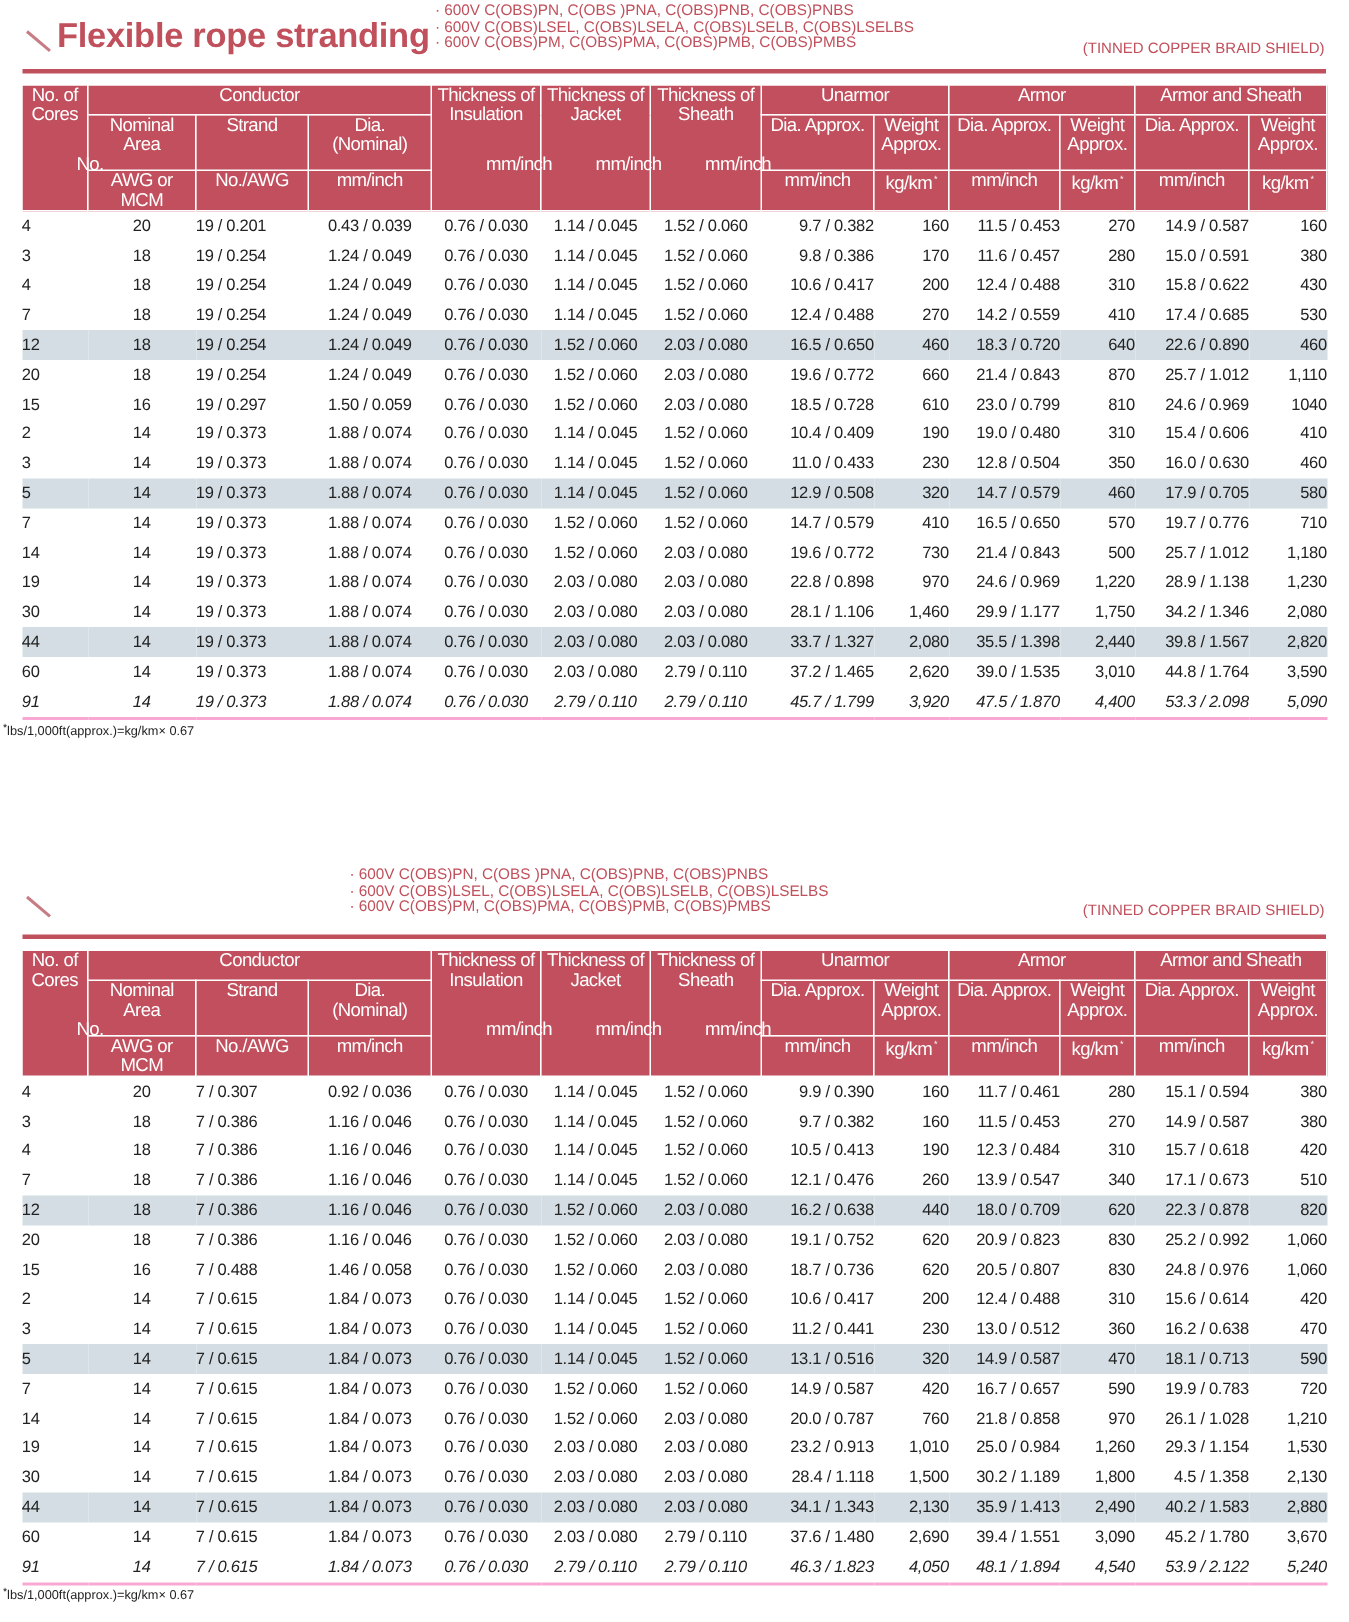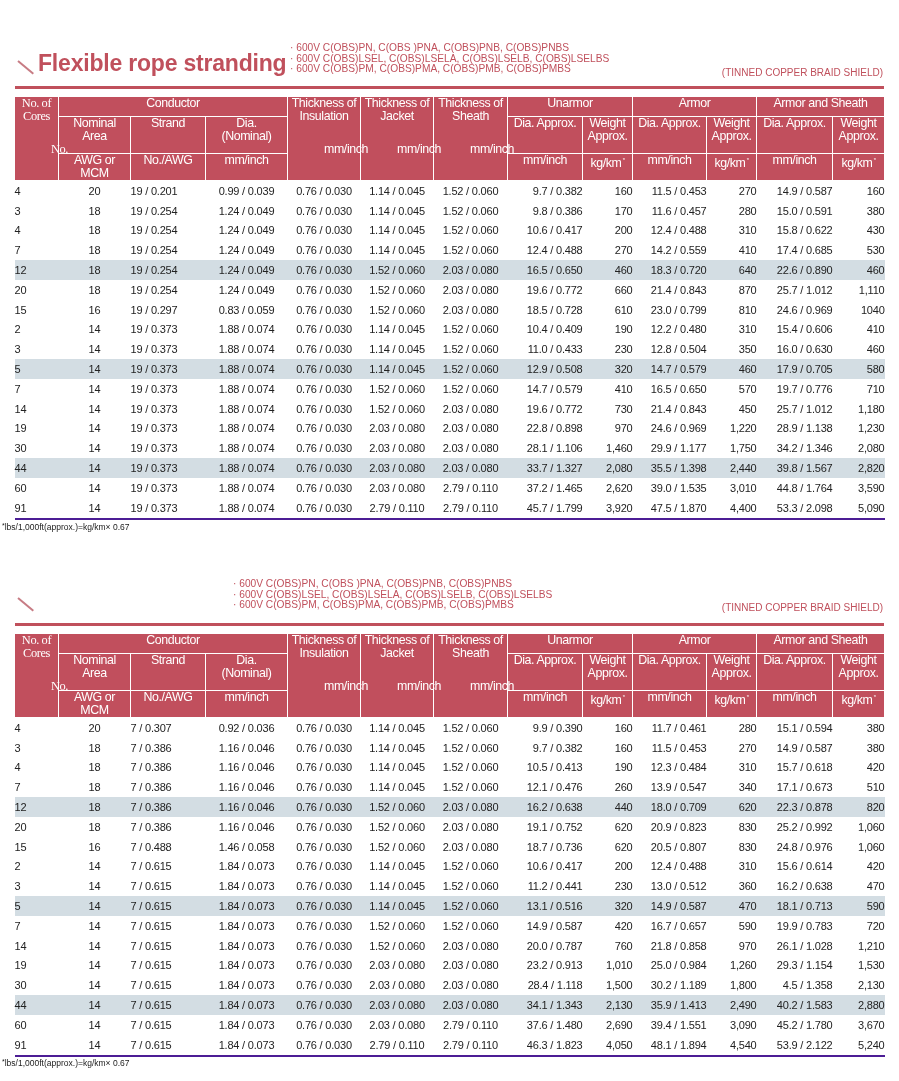--- a/index.html
+++ b/index.html
@@ -1,21 +1,21 @@
 <!DOCTYPE html>
 <html><head>
 <meta charset="utf-8">
 <style>
   html, body { margin: 0; padding: 0; background: #ffffff; }
   body {
     width: 899px; height: 1081px; position: relative; overflow: hidden;
     font-family: "Liberation Sans", sans-serif; color: #222;
   }
   .section { position: absolute; left: 0; width: 899px; }
-  .sec1 { top: 0; margin-top: 40px; }
+  .sec1 { top: 0; }
   .sec2 { top: 577px; }
 
   .title-row { position: relative; height: 48px; }
   .slash {
     position: absolute; left: 18px; top: 20px; width: 20px; height: 2px;
     background: #c77c84; transform: rotate(40deg); transform-origin: left center;
   }
   .title {
     position: absolute; left: 38px; top: 10px;
     font-size: 23px; font-weight: bold; color: #c0505c; letter-spacing: -0.2px;
@@ -44,36 +44,36 @@
   }
   table.spec th {
     background: #c14f5d; color: #fff; font-weight: normal;
     font-size: 12.4px; letter-spacing: -0.4px; line-height: 13px;
     border: 1px solid #ffffff; padding: 0; vertical-align: top; text-align: center;
   }
   th.grp { height: 19px; vertical-align: middle; }
   th.sub { height: 36px; padding-top: 3px; }
   th.unit { height: 23px; vertical-align: middle; }
   th.tall { padding-top: 3px; }
-  th.left-first { border-left: none; text-align: center; font-family: Liberation Serif, serif; }
+  th.left-first { border-left: none; text-align: center; }
   .tall .u { display: block; margin-top: 33px; padding-left: 36px; }
   .cores .u { margin-top: 33px; display: block; }
 
   table.spec td {
     font-size: 11px; color: #222; height: 19.8px; padding: 0; white-space: nowrap;
     letter-spacing: -0.2px;
   }
   table.spec tr.hl td { background: #d3dde3; }
   td.c-area { text-align: center; padding-right: 14px; }
   td.c-strand { padding-right: 4px; }
   td.c-dia { text-align: center; }
   td.c-ins, td.c-jac, td.c-sh { text-align: center; }
   td.c-ud, td.c-ad, td.c-sd { text-align: right; padding-right: 14px; }
   td.c-uw, td.c-aw, td.c-sw { text-align: right; padding-right: 8px; }
-  tbody tr:last-child td { border-bottom: 2px solid #4c1d95; }
+  tbody tr:last-child td { border-bottom: 2px solid #f9a8d4; font-style: italic; }
 
   .footnote {
     position: absolute; left: 2px; font-size: 8.5px; color: #222; white-space: nowrap;
   }
   .sec1 .footnote { top: 482px; }
   .sec2 .footnote { top: 481px; }
   .footnote .ast { font-size: 7px; vertical-align: top; }
 </style>
 </head>
 <body>
@@ -153,21 +153,21 @@
           <th class="unit"><span>kg/km</span><sup style="font-size:6px"> *</sup></th>
           <th class="unit">mm/inch</th>
           <th class="unit"><span>kg/km</span><sup style="font-size:6px"> *</sup></th>
         </tr>
       </thead>
       <tbody>
           <tr>
             <td class="c-cores">4</td>
             <td class="c-area">20</td>
             <td class="c-strand">19 / 0.201</td>
-            <td class="c-dia">0.99 / 0.039</td>
+            <td class="c-dia">0.43 / 0.039</td>
             <td class="c-ins">0.76 / 0.030</td>
             <td class="c-jac">1.14 / 0.045</td>
             <td class="c-sh">1.52 / 0.060</td>
             <td class="c-ud">9.7 / 0.382</td>
             <td class="c-uw">160</td>
             <td class="c-ad">11.5 / 0.453</td>
             <td class="c-aw">270</td>
             <td class="c-sd">14.9 / 0.587</td>
             <td class="c-sw">160</td>
           </tr>
@@ -243,42 +243,42 @@
             <td class="c-uw">660</td>
             <td class="c-ad">21.4 / 0.843</td>
             <td class="c-aw">870</td>
             <td class="c-sd">25.7 / 1.012</td>
             <td class="c-sw">1,110</td>
           </tr>
           <tr>
             <td class="c-cores">15</td>
             <td class="c-area">16</td>
             <td class="c-strand">19 / 0.297</td>
-            <td class="c-dia">0.83 / 0.059</td>
+            <td class="c-dia">1.50 / 0.059</td>
             <td class="c-ins">0.76 / 0.030</td>
             <td class="c-jac">1.52 / 0.060</td>
             <td class="c-sh">2.03 / 0.080</td>
             <td class="c-ud">18.5 / 0.728</td>
             <td class="c-uw">610</td>
             <td class="c-ad">23.0 / 0.799</td>
             <td class="c-aw">810</td>
             <td class="c-sd">24.6 / 0.969</td>
             <td class="c-sw">1040</td>
           </tr>
           <tr>
             <td class="c-cores">2</td>
             <td class="c-area">14</td>
             <td class="c-strand">19 / 0.373</td>
             <td class="c-dia">1.88 / 0.074</td>
             <td class="c-ins">0.76 / 0.030</td>
             <td class="c-jac">1.14 / 0.045</td>
             <td class="c-sh">1.52 / 0.060</td>
             <td class="c-ud">10.4 / 0.409</td>
             <td class="c-uw">190</td>
-            <td class="c-ad">12.2 / 0.480</td>
+            <td class="c-ad">19.0 / 0.480</td>
             <td class="c-aw">310</td>
             <td class="c-sd">15.4 / 0.606</td>
             <td class="c-sw">410</td>
           </tr>
           <tr>
             <td class="c-cores">3</td>
             <td class="c-area">14</td>
             <td class="c-strand">19 / 0.373</td>
             <td class="c-dia">1.88 / 0.074</td>
             <td class="c-ins">0.76 / 0.030</td>
@@ -325,21 +325,21 @@
             <td class="c-cores">14</td>
             <td class="c-area">14</td>
             <td class="c-strand">19 / 0.373</td>
             <td class="c-dia">1.88 / 0.074</td>
             <td class="c-ins">0.76 / 0.030</td>
             <td class="c-jac">1.52 / 0.060</td>
             <td class="c-sh">2.03 / 0.080</td>
             <td class="c-ud">19.6 / 0.772</td>
             <td class="c-uw">730</td>
             <td class="c-ad">21.4 / 0.843</td>
-            <td class="c-aw">450</td>
+            <td class="c-aw">500</td>
             <td class="c-sd">25.7 / 1.012</td>
             <td class="c-sw">1,180</td>
           </tr>
           <tr>
             <td class="c-cores">19</td>
             <td class="c-area">14</td>
             <td class="c-strand">19 / 0.373</td>
             <td class="c-dia">1.88 / 0.074</td>
             <td class="c-ins">0.76 / 0.030</td>
             <td class="c-jac">2.03 / 0.080</td>

